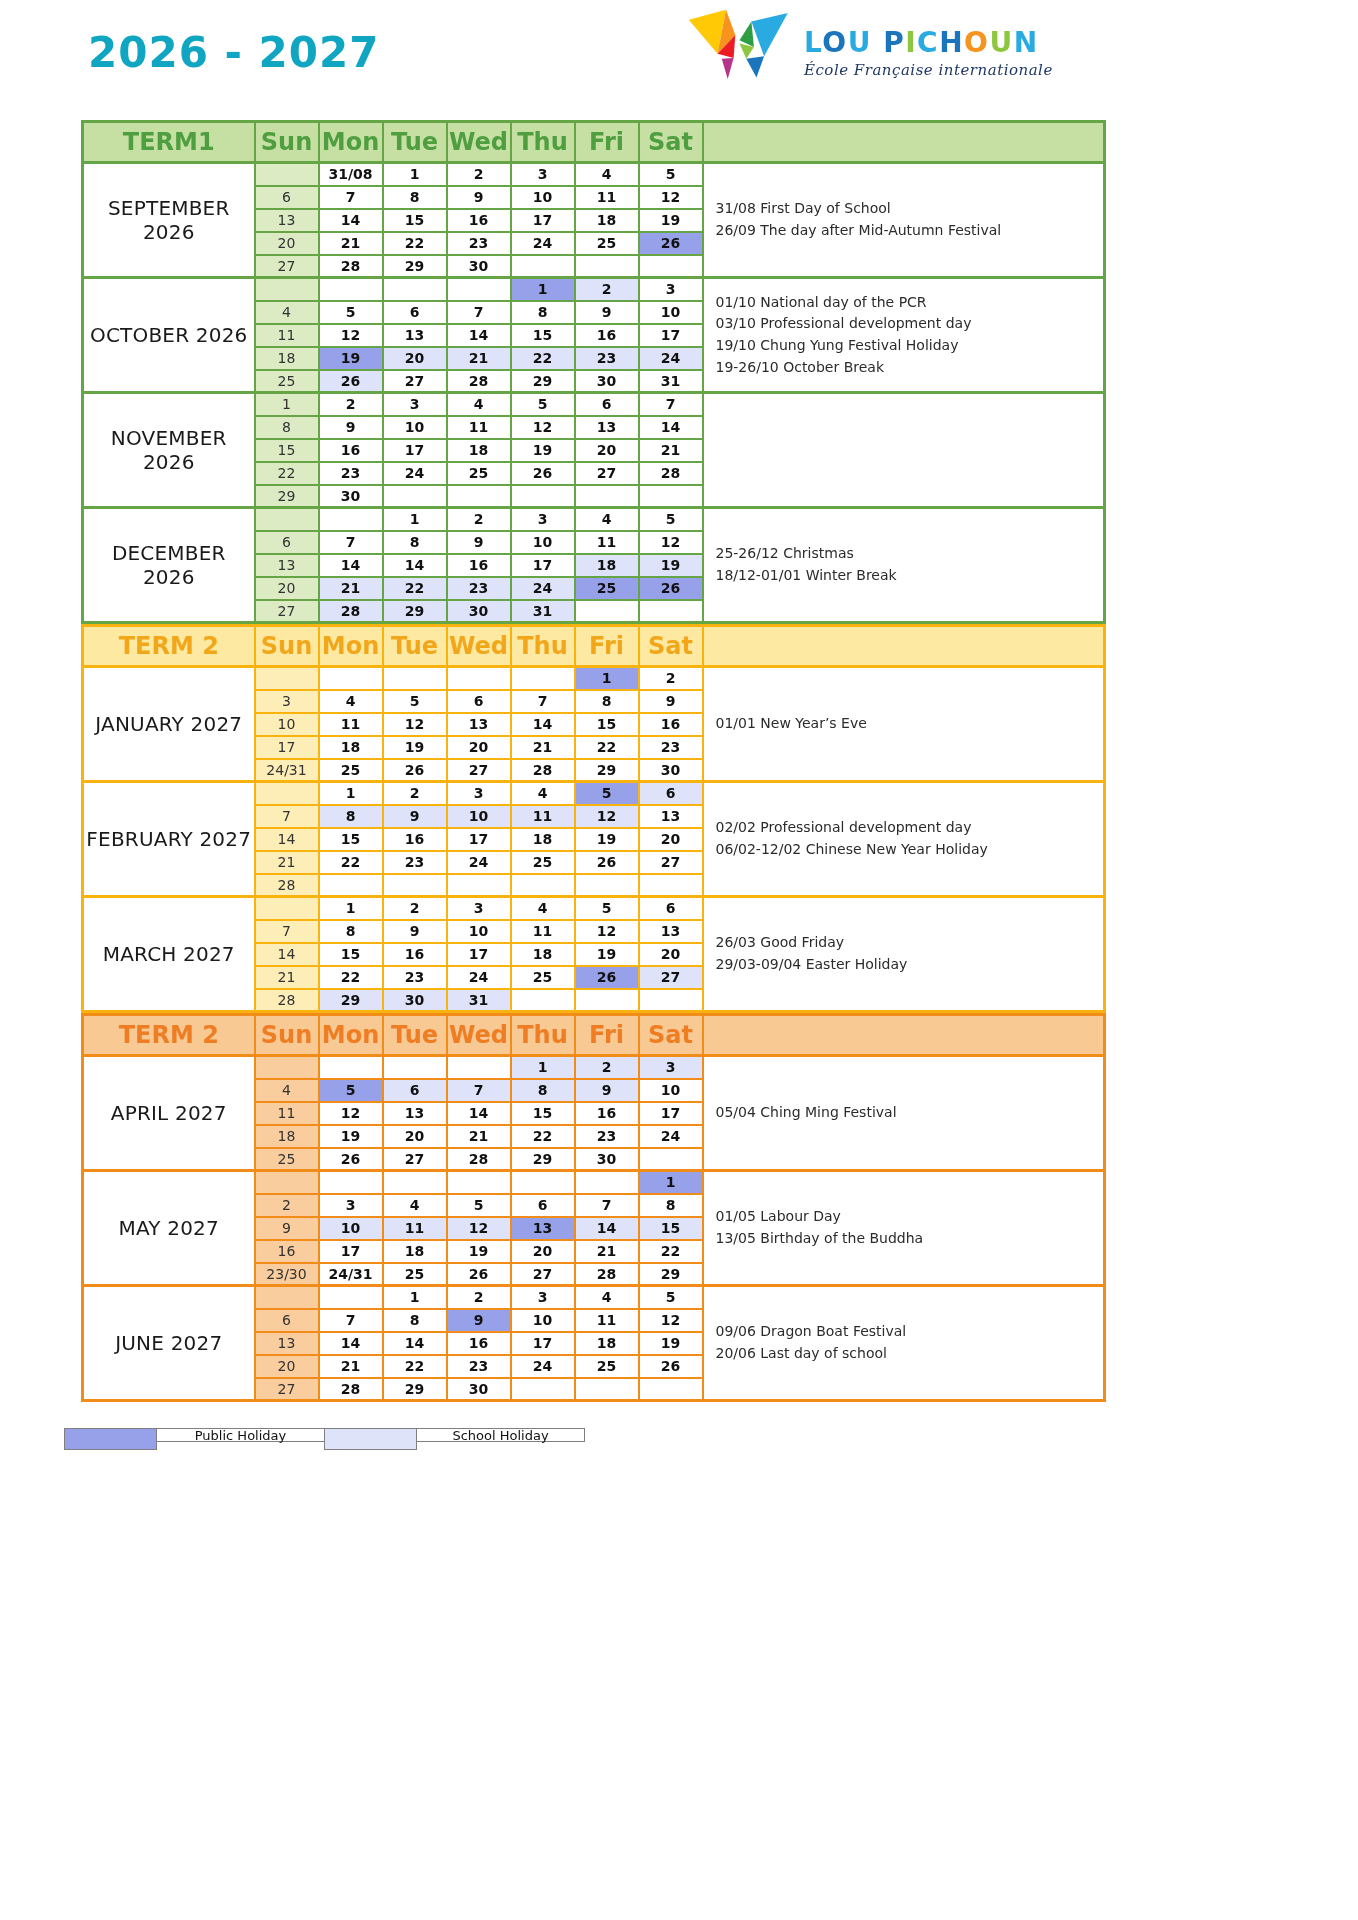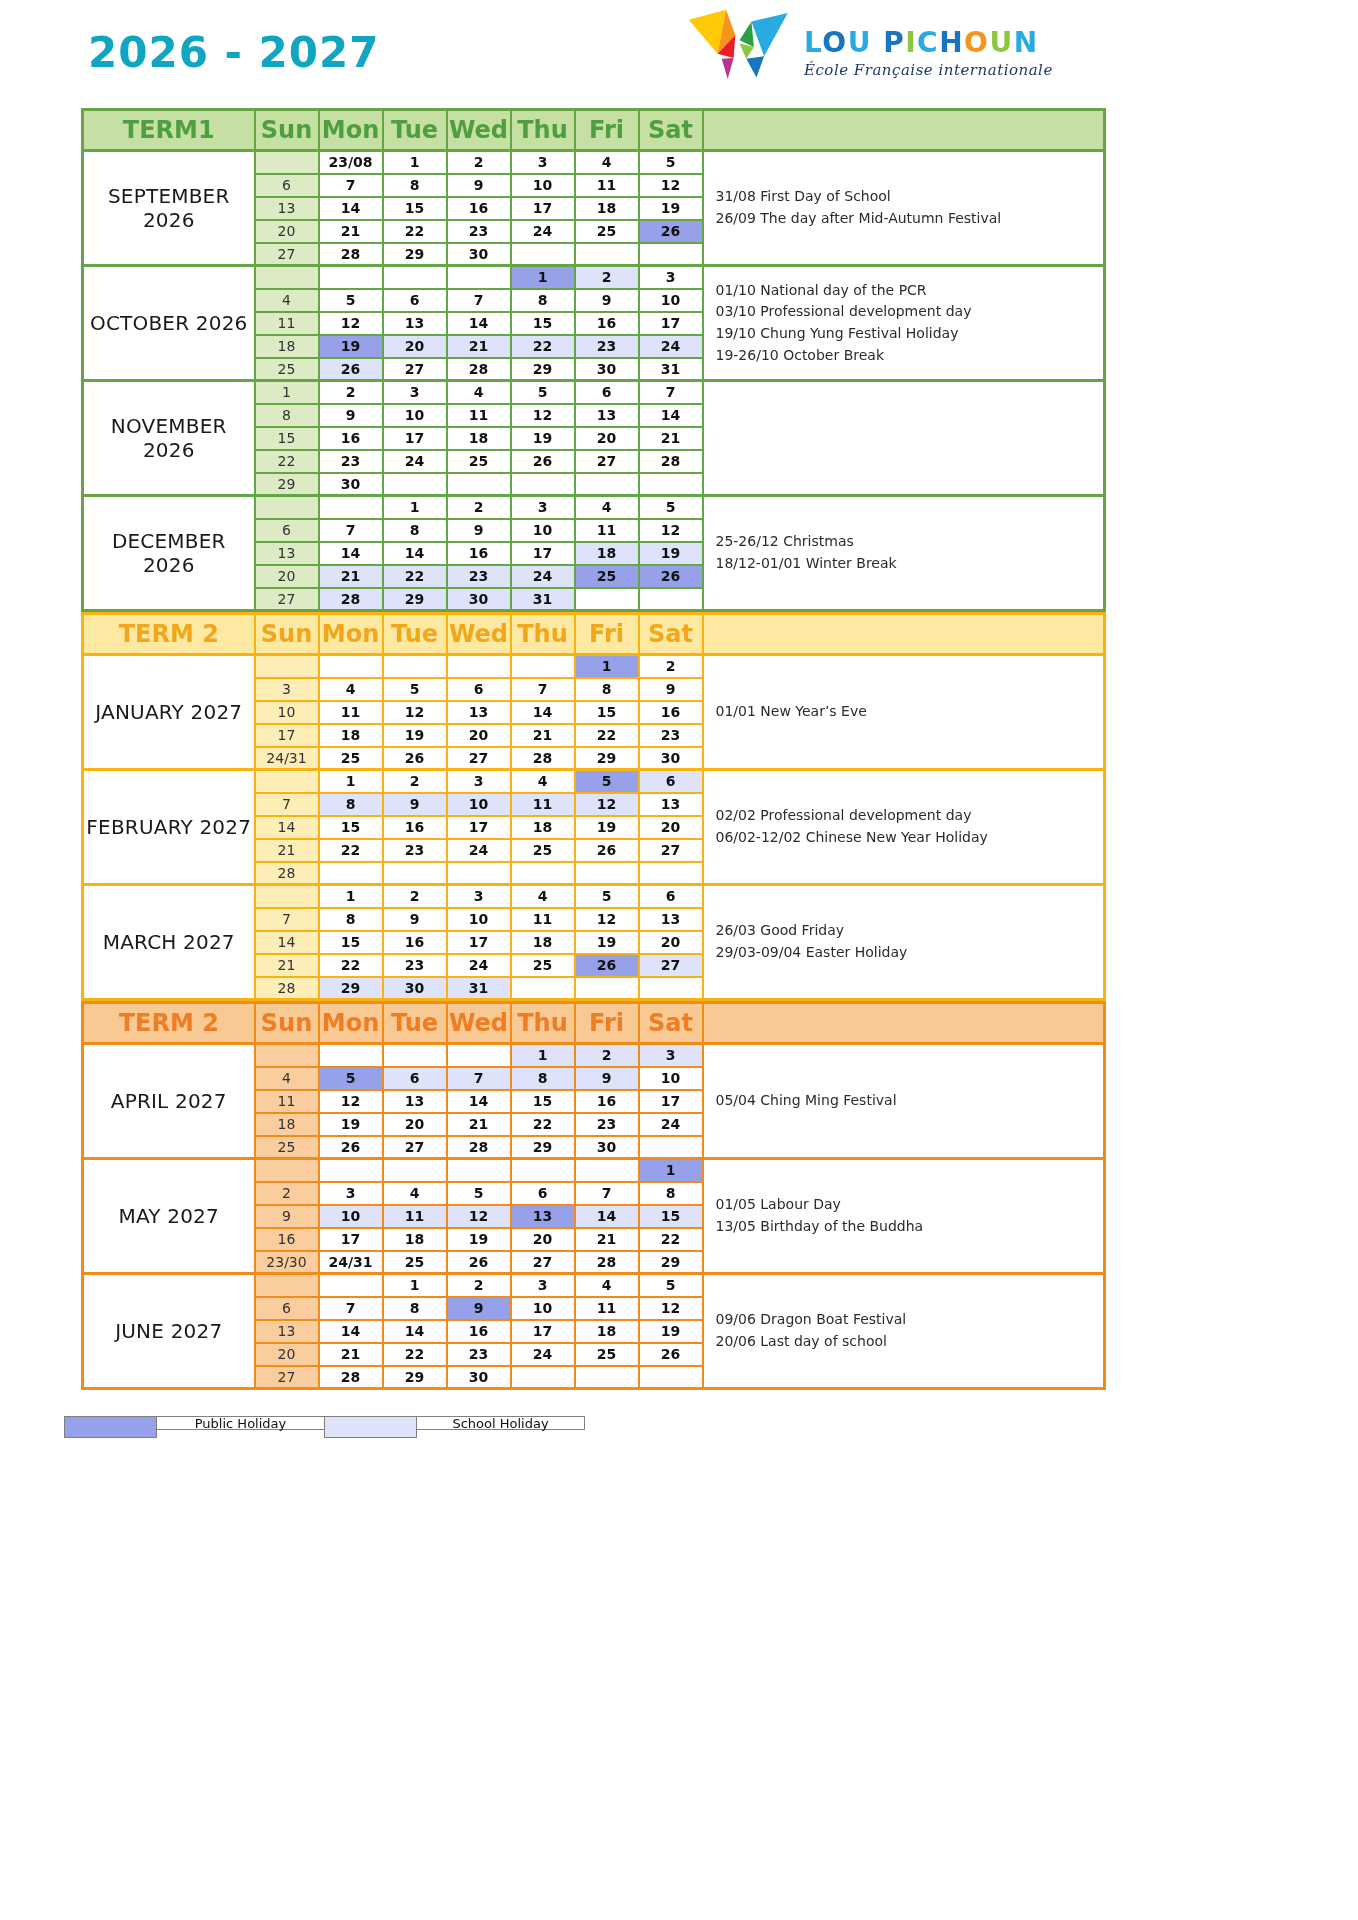--- a/index.html
+++ b/index.html
@@ -2,21 +2,21 @@
 <html><head>
 <meta charset="utf-8">
 <style>
   * { box-sizing: border-box; margin: 0; padding: 0; }
   html, body { background: #ffffff; }
   body {
     width: 1358px; height: 1920px; position: relative;
     font-family: "DejaVu Sans", "Liberation Sans", sans-serif;
     overflow: hidden;
   }
-  .page-header { position: relative; height: 108px; }
+  .page-header { position: relative; height: 120px; }
   .title {
     position: absolute; left: 88px; top: 28px;
     font-size: 42px; font-weight: bold; letter-spacing: 1px;
   }
   .logo { position: absolute; left: 682px; top: 8px; display: flex; align-items: center; gap: 12px; }
   .logo-text .name { font-size: 28px; font-weight: bold; letter-spacing: 1.5px; white-space: nowrap; }
   .logo-text .tagline {
     font-family: "DejaVu Serif", "Liberation Serif", serif;
     font-style: italic; color: #1f3864; font-size: 15px; margin-top: 2px; letter-spacing: 0.5px;
   }
@@ -99,21 +99,21 @@
           <th>Tue</th>
           <th>Wed</th>
           <th>Thu</th>
           <th>Fri</th>
           <th>Sat</th>
           <th></th>
         </tr>
         <tr class="mstart">
           <td class="mname" rowspan="5">SEPTEMBER 2026</td>
           <td class="day sun"></td>
-          <td class="day">23/08</td>
+          <td class="day">31/08</td>
           <td class="day">1</td>
           <td class="day">2</td>
           <td class="day">3</td>
           <td class="day">4</td>
           <td class="day">5</td>
           <td class="notes" rowspan="5">
             <div>31/08 First Day of School</div>
             <div>26/09 The day after Mid-Autumn Festival</div>
           </td>
         </tr>

